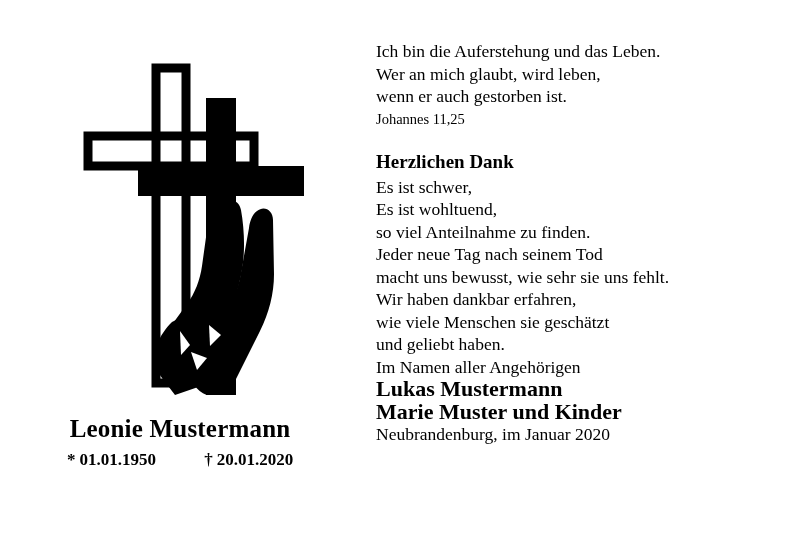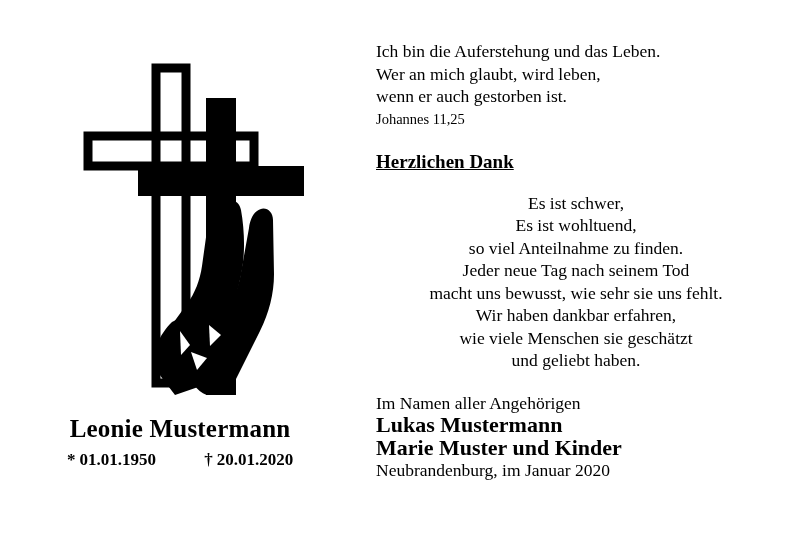--- a/index.html
+++ b/index.html
@@ -88,26 +88,23 @@
     font-size: 14.5px;
     line-height: 20px;
     margin-top: 1px;
   }
   .thanks-heading {
     font-family: "Liberation Serif", serif;
     font-weight: bold;
     font-size: 19px;
     line-height: 24px;
     margin-top: 21px;
-    margin-bottom: 18px;
-    text-decoration: underline;
+    margin-bottom: 2px;
   }
   .poem-block {
-    margin-bottom: 20px;
-    text-align: center;
   }
   .signature-block .sig-intro {
     font-family: "Liberation Serif", serif;
     font-size: 17.5px;
     line-height: 22.5px;
   }
   .signature-block .sig-name {
     font-family: "Liberation Serif", serif;
     font-weight: bold;
     font-size: 22px;

